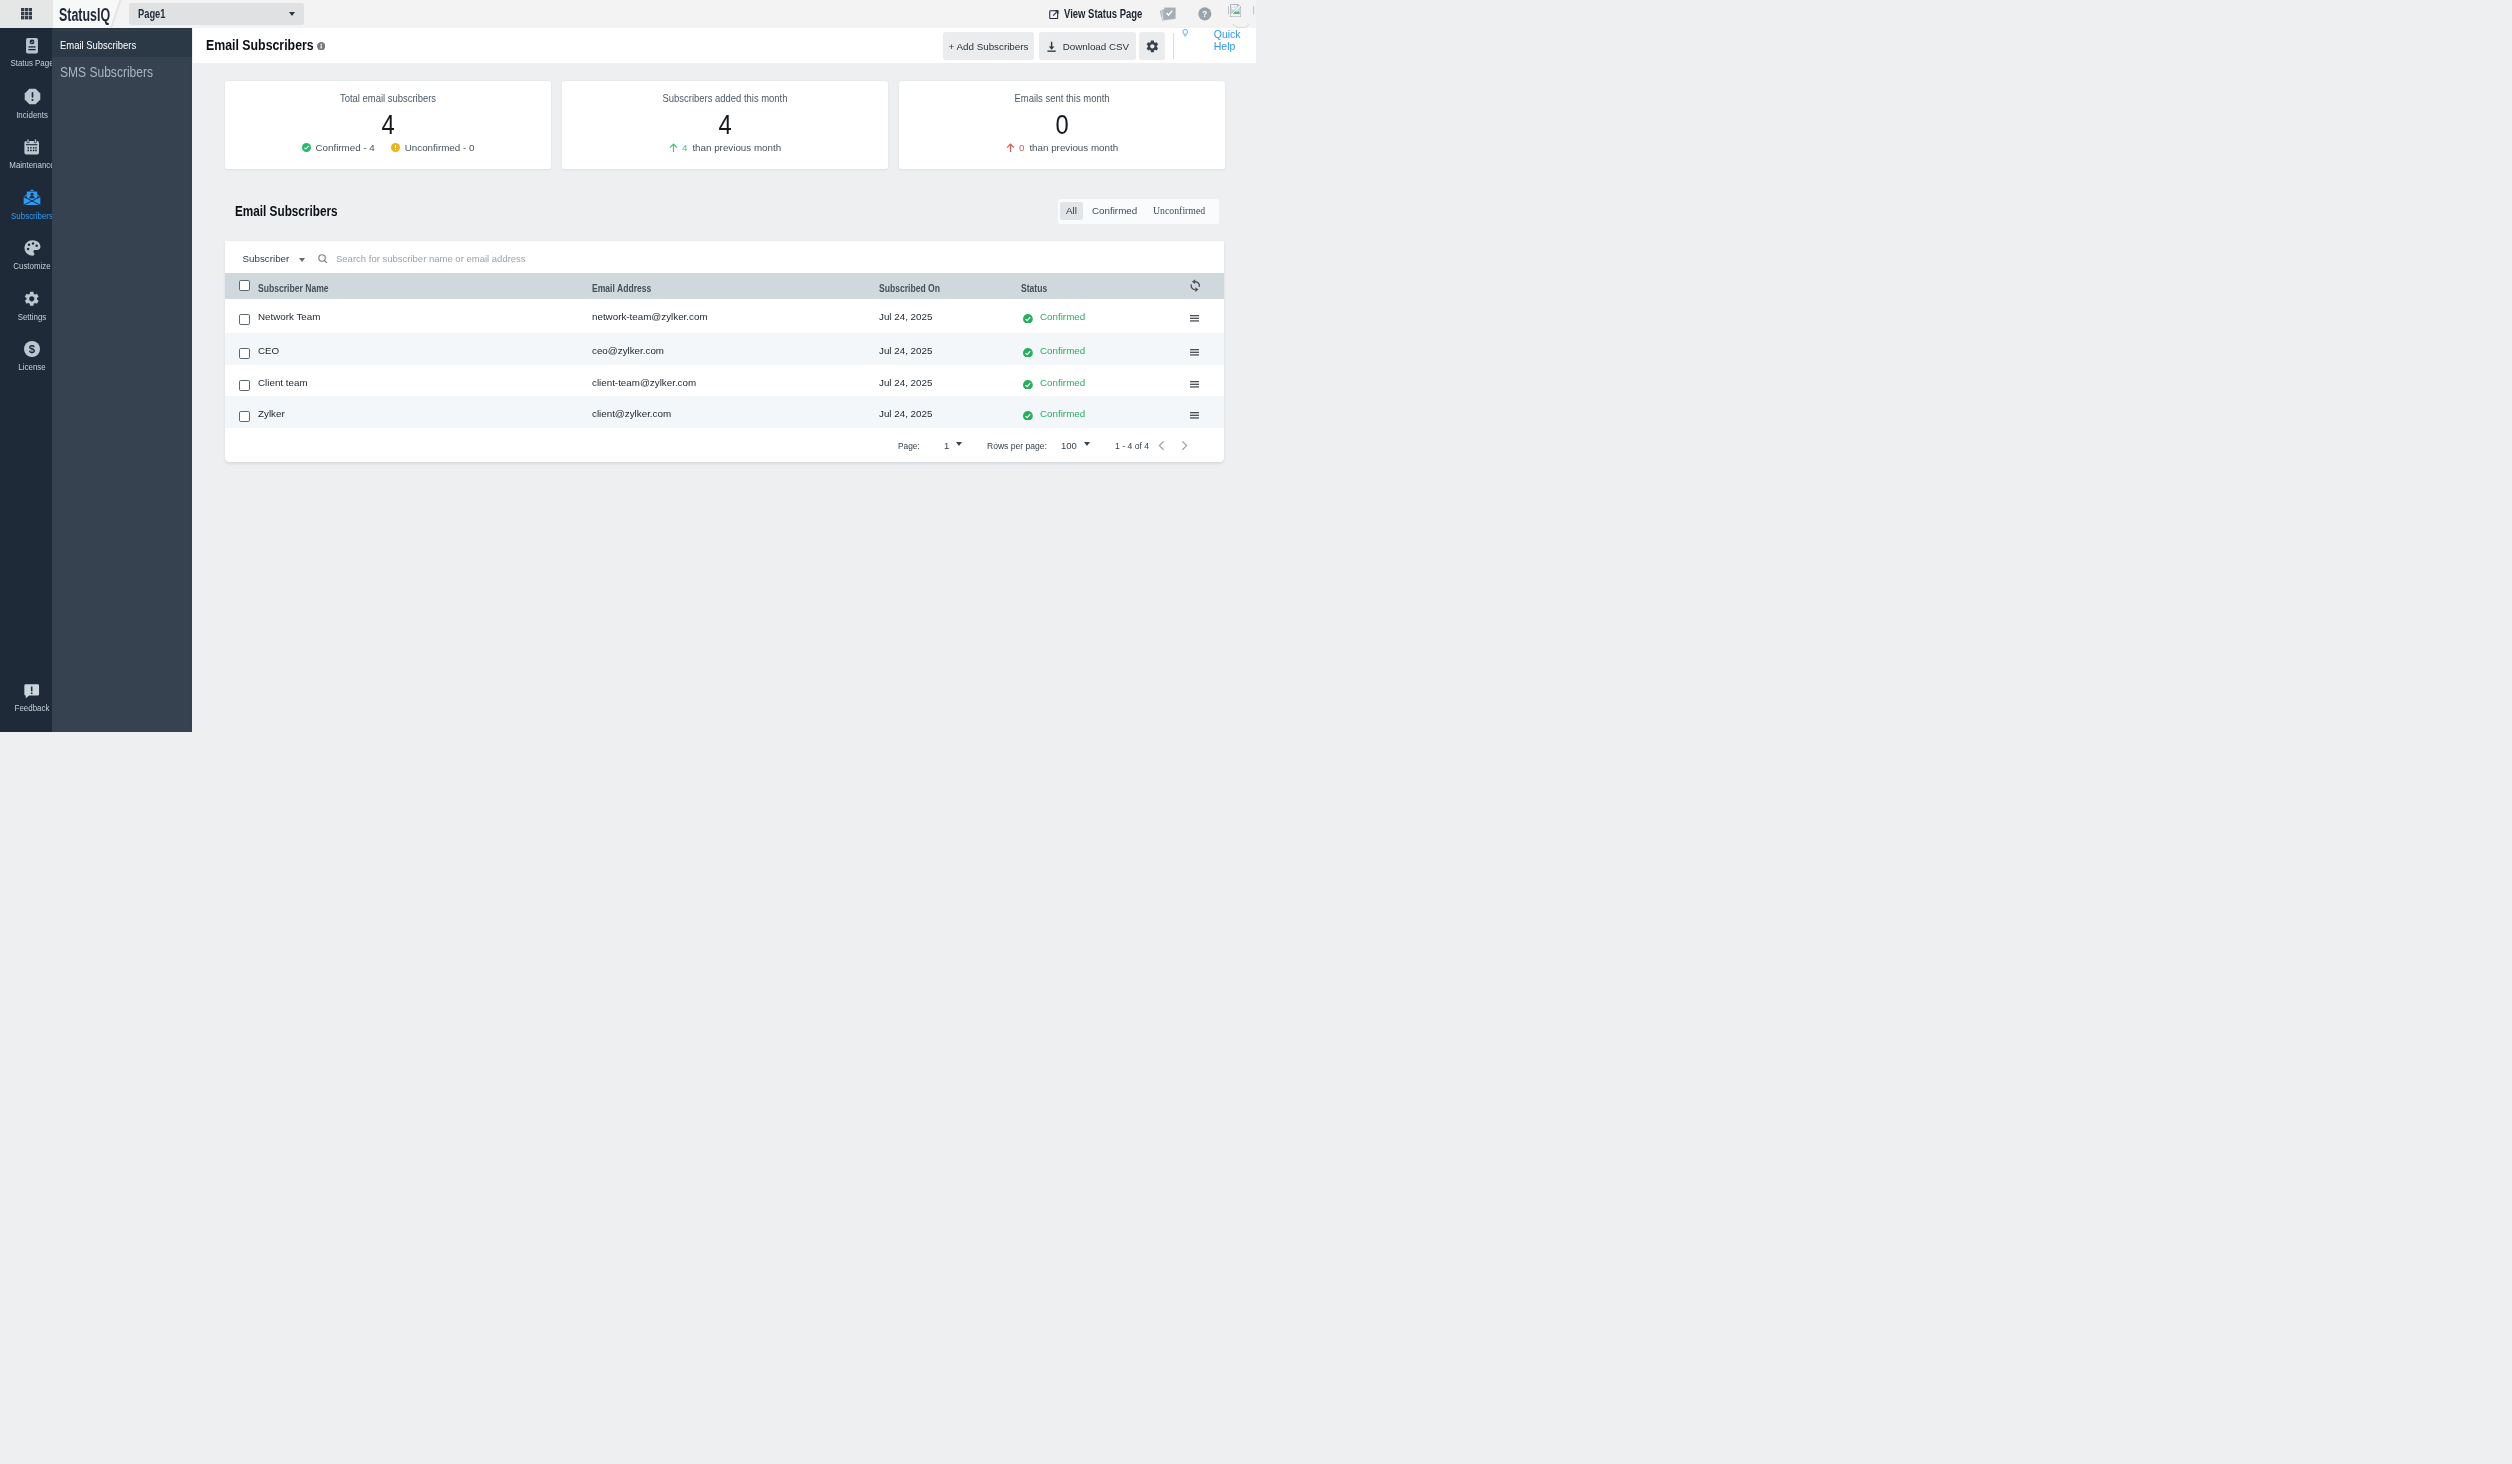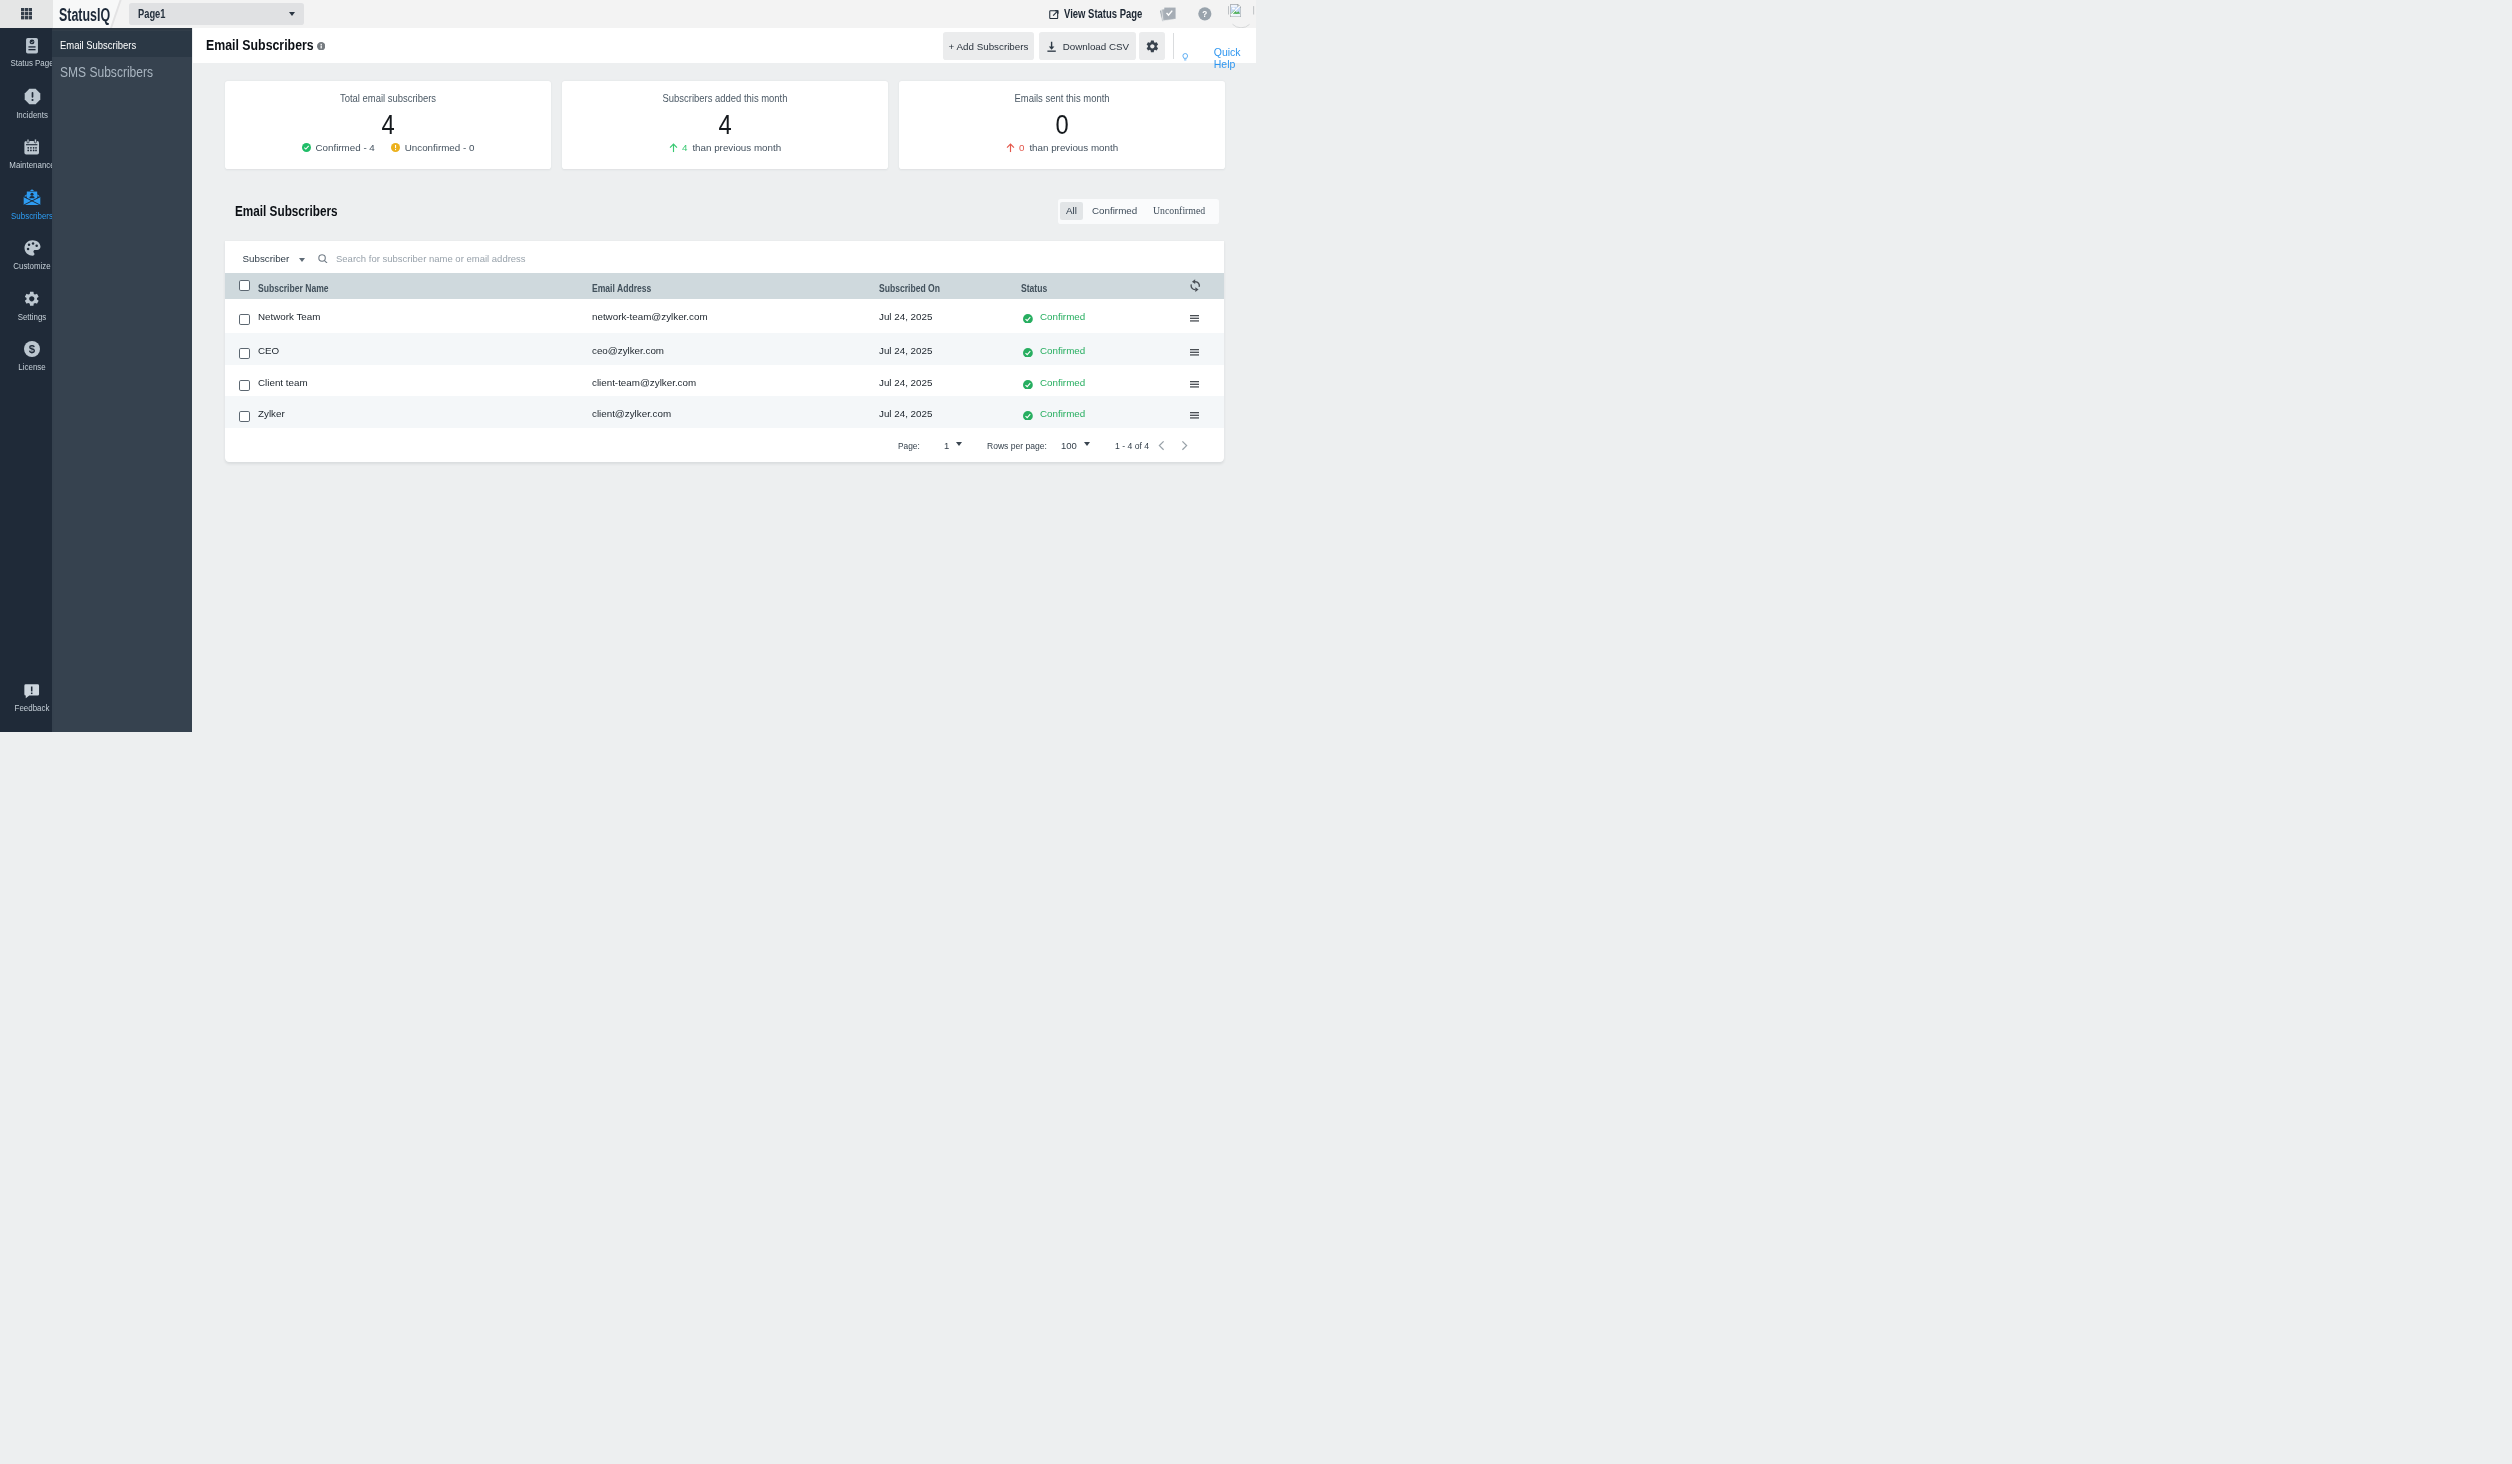--- a/index.html
+++ b/index.html
@@ -28,21 +28,21 @@
 
 
 #panel { position:absolute; left:52px; top:28px; width:140px; height:705px; background:#36424f; z-index:20; box-shadow:inset 0 4.2px 4.2px -3.5px rgba(0,0,0,0.35); }
 #panel .item1 { position:absolute; left:0; top:2.7px; width:140px; height:26.5px; background:#2b3845; color:#ffffff; font-size:11px; line-height:29.5px; padding-left:7.7px; }
 #panel .item2 { position:absolute; left:0; top:29px; width:140px; height:27px; color:#a9b5c0; font-size:14px; line-height:30px; padding-left:7.7px; }
 
 
 #toolbar { position:absolute; left:193px; top:28px; width:1064px; height:35px; background:#ffffff; z-index:10; }
 #toolbar h1 { position:absolute; left:12.6px; top:9px; font-size:14.7px; font-weight:bold; color:#0b0f14; transform:scaleX(0.84); transform-origin:left center; }
 .tbtn { position:absolute; top:4.2px; height:28px; background:#ebeced; border-radius:2.8px; font-size:9.8px; color:#2a333d; display:flex; align-items:center; justify-content:center; }
-#qh { position:absolute; top:12px; height:35px; display:flex; align-items:center; font-size:10.5px; color:#2e96f0;gap:19px; }
+#qh { position:absolute; top:0; height:35px; display:flex; font-size:10.5px; color:#2e96f0;gap:19px; }
 
 
 .card { position:absolute; top:81px; width:326px; height:88px; background:#fff; border-radius:2.8px; box-shadow:0 0.7px 2.1px rgba(40,50,60,0.08); text-align:center; }
 .card .ct { margin-top:11px; font-size:10.5px; color:#4b5965; transform:scaleX(0.9); }
 .card .num { margin-top:7px; font-size:27px; line-height:28px; color:#15191d; transform:scaleX(0.88); }
 .card .sub { margin-top:3.2px; font-size:9.8px; color:#44525f; display:flex; align-items:center; justify-content:center; }
 
 
 #secheading { position:absolute; left:235px; top:203px; font-size:14.7px; font-weight:bold; color:#0b0f14; transform:scaleX(0.8); transform-origin:left top; }
 #tabs { position:absolute; left:1058px; top:199px; width:161px; height:25px; background:#fafbfc; border-radius:2.8px; font-size:9.8px; color:#3f4d5a; }

